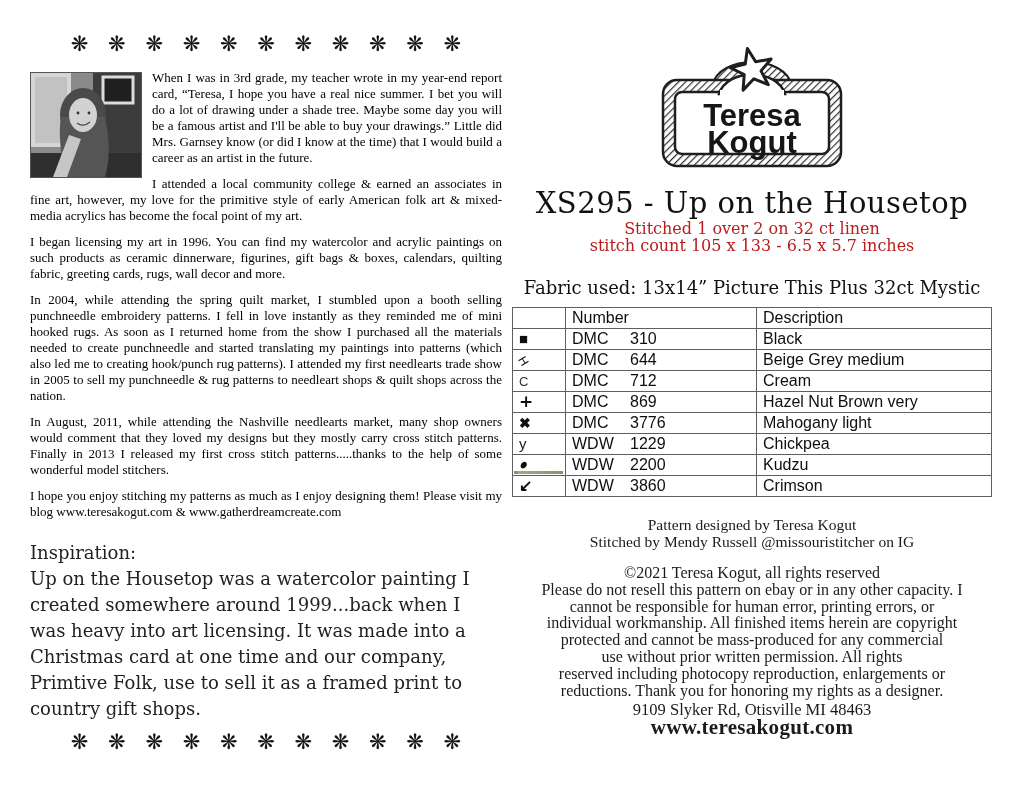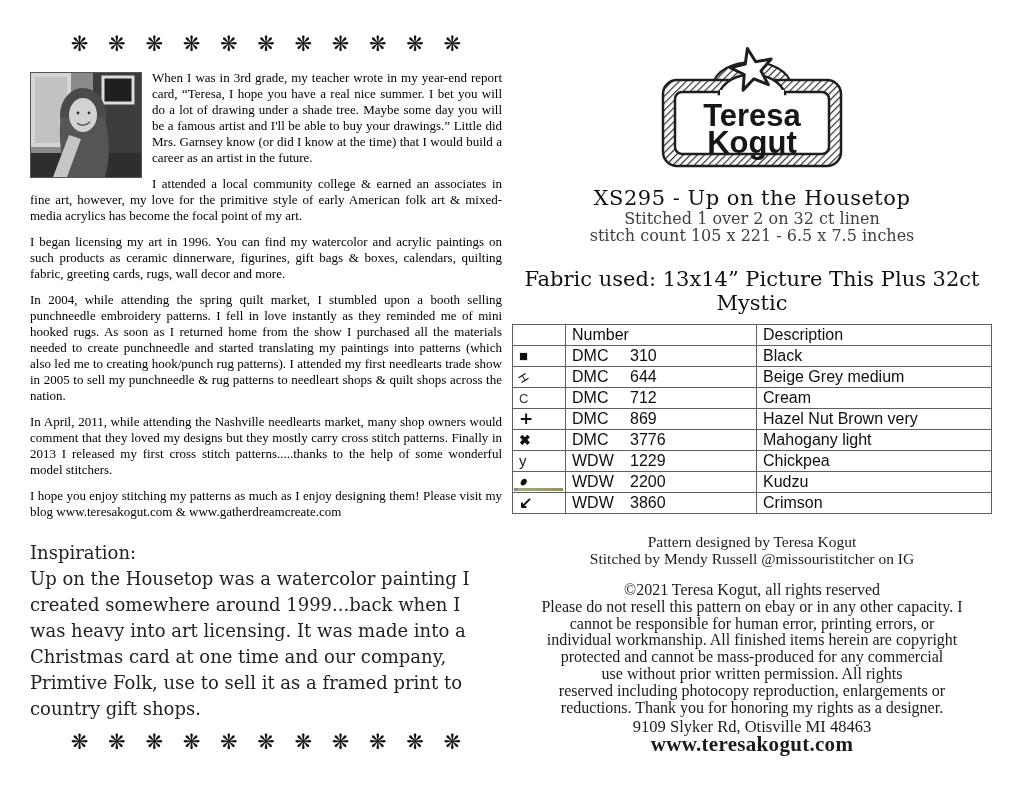--- a/index.html
+++ b/index.html
@@ -16,23 +16,23 @@
 
   .bio{margin-top:14px;font-size:13px;line-height:16px;text-align:justify;color:#000000;}
   .bio p{margin:0 0 10px 0;}
   .photo{float:left;width:110px;height:104px;margin:2px 10px 2px 0;border:1px solid #555;}
 
   .inspiration{margin-top:20px;font-family:"DejaVu Serif",serif;font-size:18px;
                line-height:26px;color:#222;width:460px;}
   .inspiration-heading{margin:0;}
 
   .logo-wrap{margin:46px auto 0;width:190px;height:126px;}
-  .title{margin-top:14px;font-family:"DejaVu Serif",serif;font-size:21px;letter-spacing:0.5px;color:#111;}
-  .subtitle{font-family:"DejaVu Serif",serif;font-size:16px;line-height:17px;color:#404040;}
-  .fabric{margin-top:23px;font-family:"DejaVu Serif",serif;font-size:21px;color:#111;}
+  .title{margin-top:14px;font-family:"DejaVu Serif",serif;font-size:29px;letter-spacing:0.5px;color:#111;}
+  .subtitle{font-family:"DejaVu Serif",serif;font-size:16px;line-height:17px;color:#b91c1c;}
+  .fabric{margin-top:23px;font-family:"DejaVu Serif",serif;font-size:18px;color:#111;}
 
   table.floss{margin:9px auto 0;border-collapse:collapse;font-family:"Liberation Sans",sans-serif;
               font-size:16px;color:#0e0e0e;}
   table.floss td,table.floss th{border:1px solid #5f5f5f;padding:0 6px;height:20px;
               text-align:left;font-weight:normal;}
   .cell-sym{width:40px;text-align:center;position:relative;}
   .cell-num{width:178px;margin-top:42px;}
   .cell-desc{width:222px;}
   .brand{display:inline-block;width:58px;}
   .sym{display:inline-block;line-height:1;}
@@ -75,21 +75,21 @@
           <ellipse cx="52" cy="42" rx="14" ry="17" fill="#d2d2d2"></ellipse>
           <circle cx="47" cy="40" r="1.4" fill="#333"></circle>
           <circle cx="58" cy="40" r="1.4" fill="#333"></circle>
           <path d="M46,50 Q52,55 59,49" stroke="#555" stroke-width="1.6" fill="none"></path>
         </svg>
 
       <p>When I was in 3rd grade, my teacher wrote in my year-end report card, “Teresa, I hope you have a real nice summer. I bet you will do a lot of drawing under a shade tree. Maybe some day you will be a famous artist and I'll be able to buy your drawings.” Little did Mrs. Garnsey know (or did I know at the time) that I would build a career as an artist in the future.</p>
           <p>I attended a local community college &amp; earned an associates in fine art, however, my love for the primitive style of early American folk art &amp; mixed-media acrylics has become the focal point of my art.</p>
           <p>I began licensing my art in 1996. You can find my watercolor and acrylic paintings on such products as ceramic dinnerware, figurines, gift bags &amp; boxes, calendars, quilting fabric, greeting cards, rugs, wall decor and more.</p>
           <p>In 2004, while attending the spring quilt market, I stumbled upon a booth selling punchneedle embroidery patterns. I fell in love instantly as they reminded me of mini hooked rugs. As soon as I returned home from the show I purchased all the materials needed to create punchneedle and started translating my paintings into patterns (which also led me to creating hook/punch rug patterns). I attended my first needlearts trade show in 2005 to sell my punchneedle &amp; rug patterns to needleart shops &amp; quilt shops across the nation.</p>
-          <p>In April, 2011, while attending the Nashville needlearts market, many shop owners would comment that they loved my designs but they mostly carry cross stitch patterns. Finally in 2013 I released my first cross stitch patterns.....thanks to the help of some wonderful model stitchers.</p>
+          <p>In August, 2011, while attending the Nashville needlearts market, many shop owners would comment that they loved my designs but they mostly carry cross stitch patterns. Finally in 2013 I released my first cross stitch patterns.....thanks to the help of some wonderful model stitchers.</p>
           <p>I hope you enjoy stitching my patterns as much as I enjoy designing them! Please visit my blog www.teresakogut.com &amp; www.gatherdreamcreate.com</p>
         </div>
 
       <div class="inspiration">
         <p class="inspiration-heading">Inspiration:</p>
         <div>Up on the Housetop was a watercolor painting  I created somewhere around 1999...back when I was heavy into art licensing. It was made into a Christmas card at one time and our company, Primtive Folk, use to sell it as a framed print to country gift shops.</div>
       </div>
 
       <div class="snowflake-row snowflake-bottom">❋ ❋ ❋ ❋ ❋ ❋ ❋ ❋ ❋ ❋ ❋</div>
     </div>
@@ -111,21 +111,21 @@
         <path d="M62,48 C70,22 120,22 128,48 Z" fill="#ffffff" stroke="#1e1e1e" stroke-width="2.5"></path>
         <rect x="63" y="44" width="64" height="6" fill="#ffffff"></rect>
         <polygon points="90.4,2.5 98.7,15.8 114.1,13 104,24.9 111.3,38.7 96.9,32.8 86.1,44.1 87.2,28.5 73.1,21.7 88.3,18" fill="#ffffff" stroke="#1e1e1e" stroke-width="3" stroke-linejoin="round"></polygon>
         <text x="95" y="80" text-anchor="middle" font-family="Liberation Sans, sans-serif" font-size="31" font-weight="bold" fill="#161616">Teresa</text>
         <text x="95" y="107" text-anchor="middle" font-family="Liberation Sans, sans-serif" font-size="31" font-weight="bold" fill="#161616">Kogut</text>
       </svg>
     </div>
 
     <div class="title">XS295 - Up on the Housetop</div>
     <div class="subtitle">Stitched 1 over 2 on 32 ct linen</div>
-    <div class="subtitle">stitch count 105 x 221  - 6.5 x 7.5 inches</div>
+    <div class="subtitle">stitch count 105 x 133  - 6.5 x 5.7 inches</div>
 
     <div class="fabric">Fabric used: 13x14” Picture This Plus 32ct Mystic</div>
 
     <table class="floss">
       <thead>
         <tr>
           <th class="cell-sym"></th>
           <th class="cell-num">Number</th>
           <th class="cell-desc">Description</th>
         </tr>

